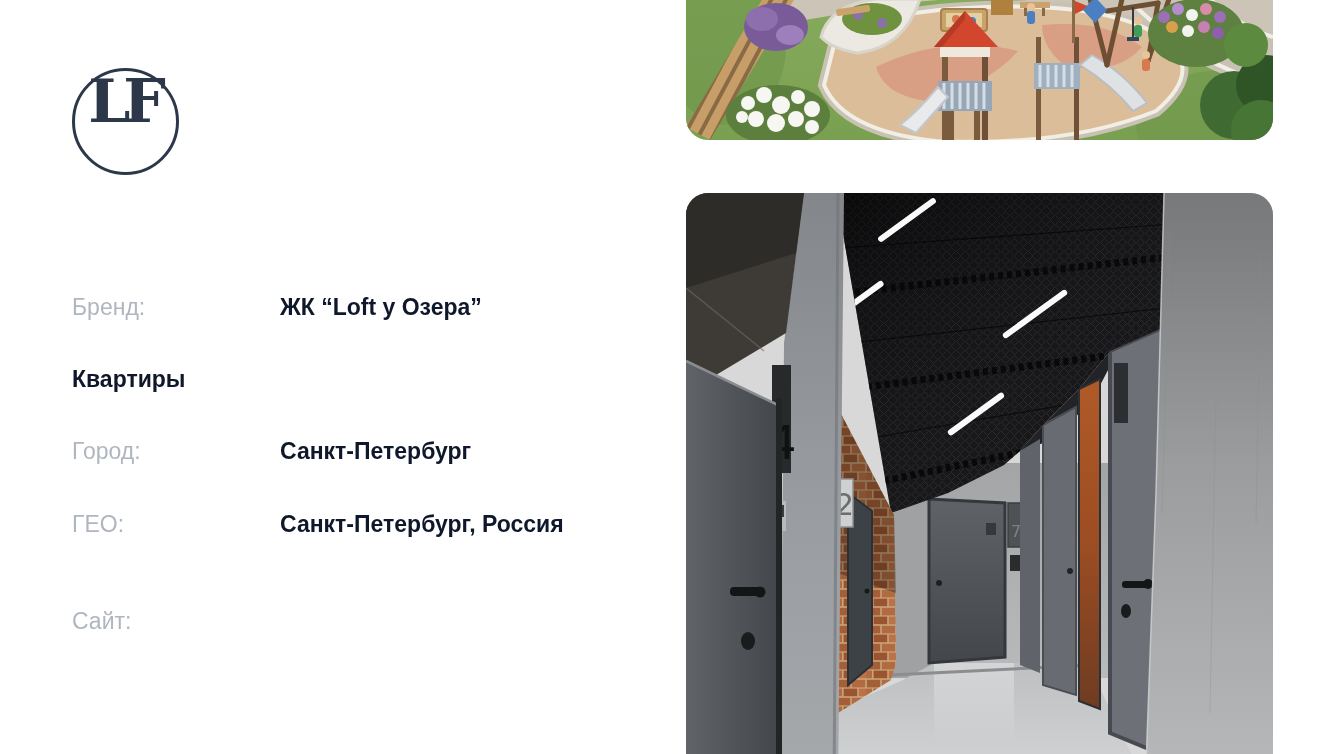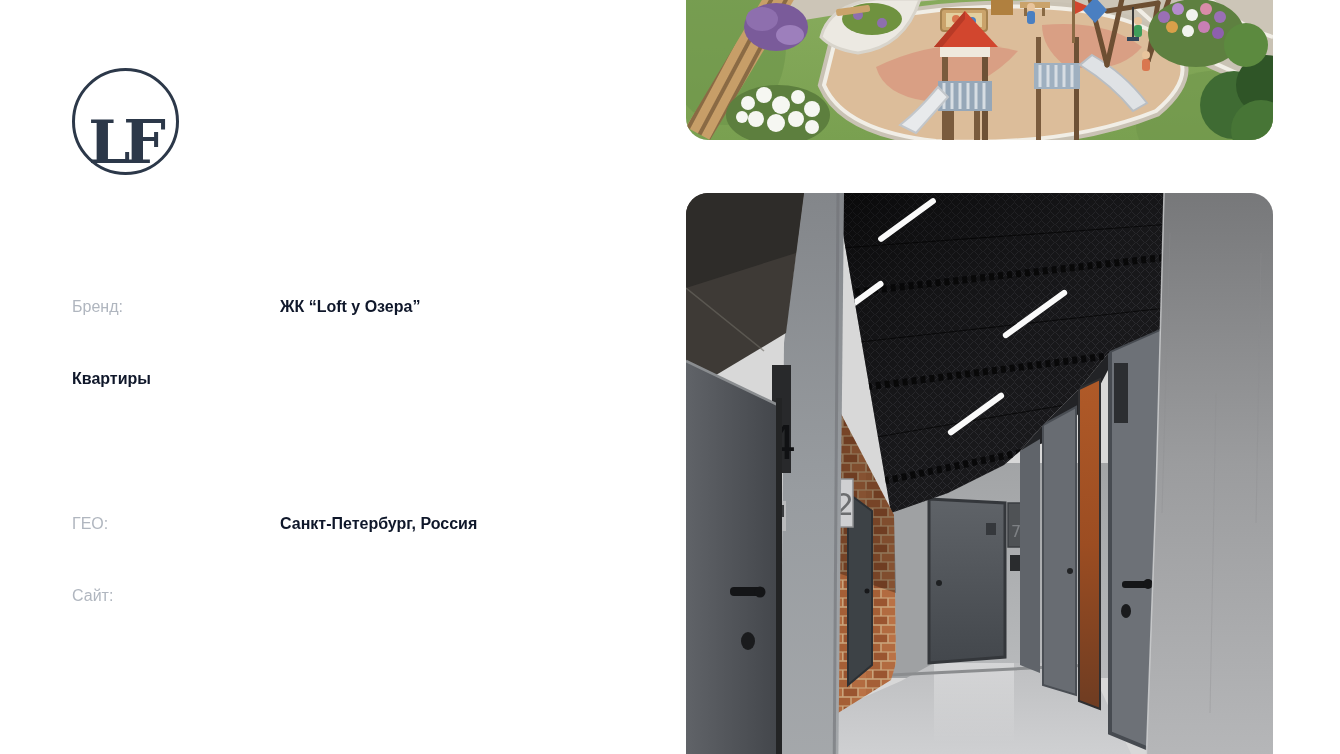--- a/index.html
+++ b/index.html
@@ -1,27 +1,27 @@
 <!DOCTYPE html>
 <html><head>
 <meta charset="utf-8">
 <style>
   html,body{margin:0;padding:0;background:#ffffff;}
   .canvas{position:relative;width:1340px;height:754px;background:#ffffff;overflow:hidden;
           font-family:"Liberation Sans","DejaVu Sans",sans-serif;}
   
   .logo{position:absolute;left:72px;top:68px;width:107px;height:107px;border:3.5px solid #2c3849;
-        border-radius:50%;box-sizing:border-box;display:flex;align-items:flex-end;justify-content:center;}
+        border-radius:50%;box-sizing:border-box;display:flex;align-items:flex-start;justify-content:center;}
   .logo span{font-family:"DejaVu Serif","Liberation Serif",serif;font-weight:bold;font-size:60px;
              color:#2c3849;letter-spacing:-0.12em;margin-left:-4px;line-height:1;}
   
-  .info-row{position:absolute;left:72px;display:flex;align-items:flex-start;line-height:32px;font-size:16px;}
+  .info-row{position:absolute;left:72px;display:flex;align-items:flex-start;line-height:32px;font-size:23px;}
   .info-row .lbl{width:208px;color:#b0b6bf;font-weight:400;}
   .info-row .val{color:#0f172a;font-weight:700;}
-  .r0{top:291px}.r1{top:363px}.r2{top:435px}.r3{top:508px}.r4{top:580px}
+  .r0{top:291px}.r1{top:363px}.r2{top:435px}.r3{top:508px}.r4{top:605px}
   
   .img-card{position:absolute;left:686px;width:587px;border-radius:22px;overflow:hidden;background:#d8d8d8;}
   .card-playground{top:-85px;height:225px;}
   .card-corridor{top:193px;height:600px;}
   svg{display:block;}
   .sign-text{font-family:"DejaVu Sans",sans-serif;}
 </style>
 </head>
 <body>
 
@@ -30,20 +30,24 @@
   <div class="logo">
     <span>LF</span>
   </div>
 
   <div class="info-row r0">
     <span class="lbl">Бренд:</span>
     <span class="val">ЖК “Loft у Озера”</span>
   </div>
   <div class="info-row r1">
     <span class="val">Квартиры</span>
+  </div>
+  <div class="info-row r2">
+    <span class="lbl">Город:</span>
+    <span class="val">Санкт-Петербург</span>
   </div>
   <div class="info-row r3">
     <span class="lbl">ГЕО:</span>
     <span class="val">Санкт-Петербург, Россия</span>
   </div>
   <div class="info-row r4">
     <span class="lbl">Сайт:</span>
   </div>
 
   <div class="img-card card-playground">

